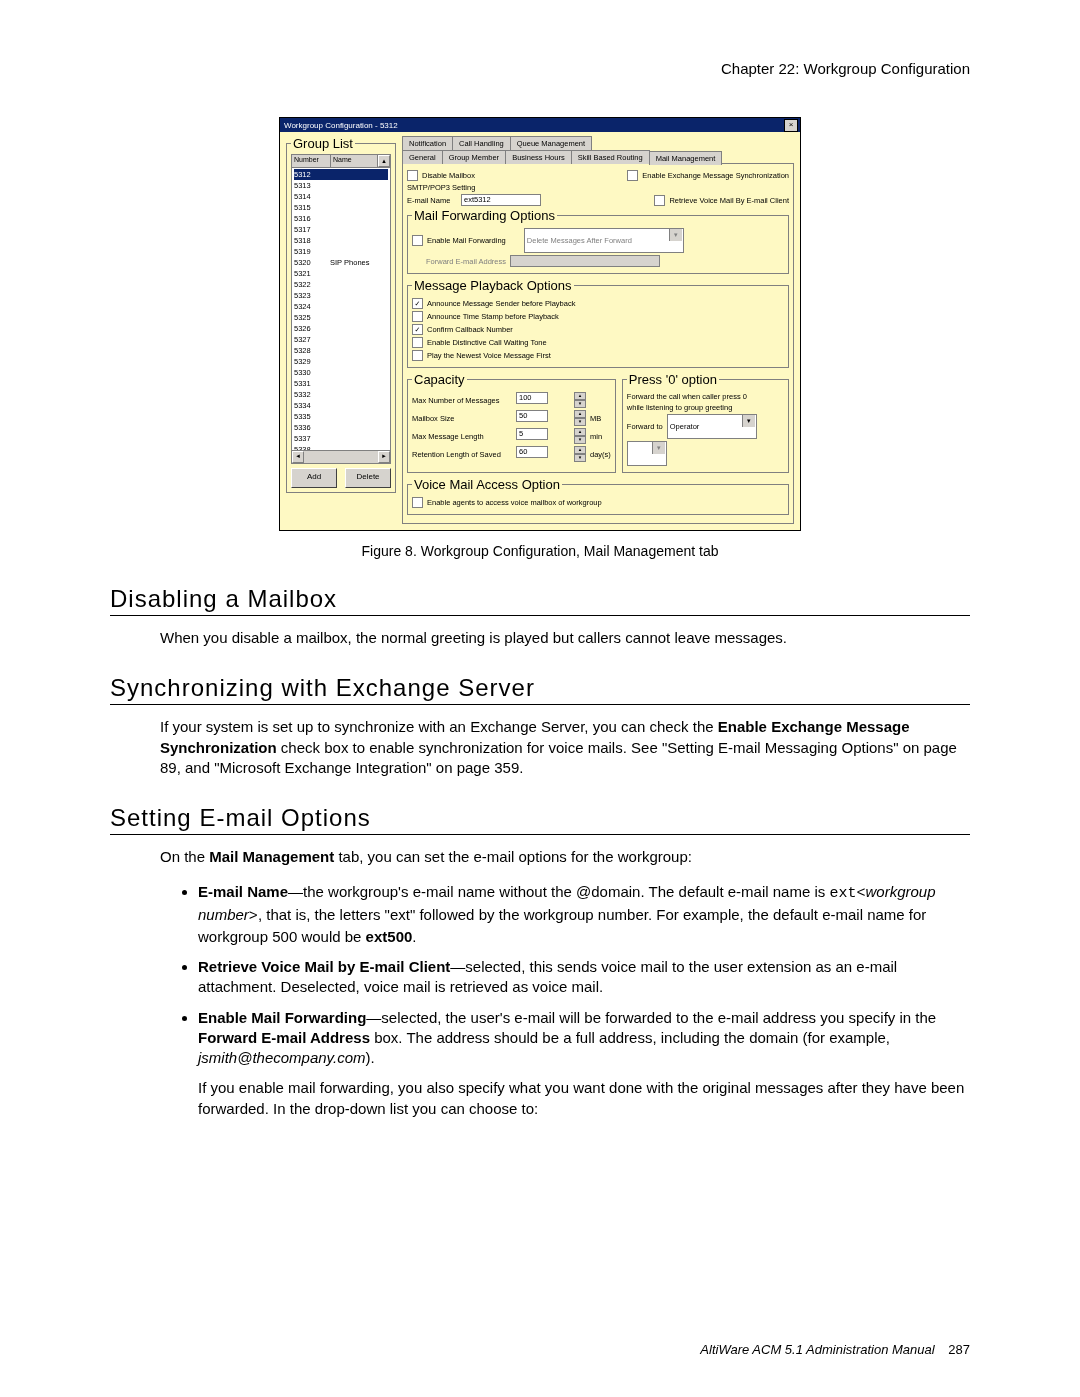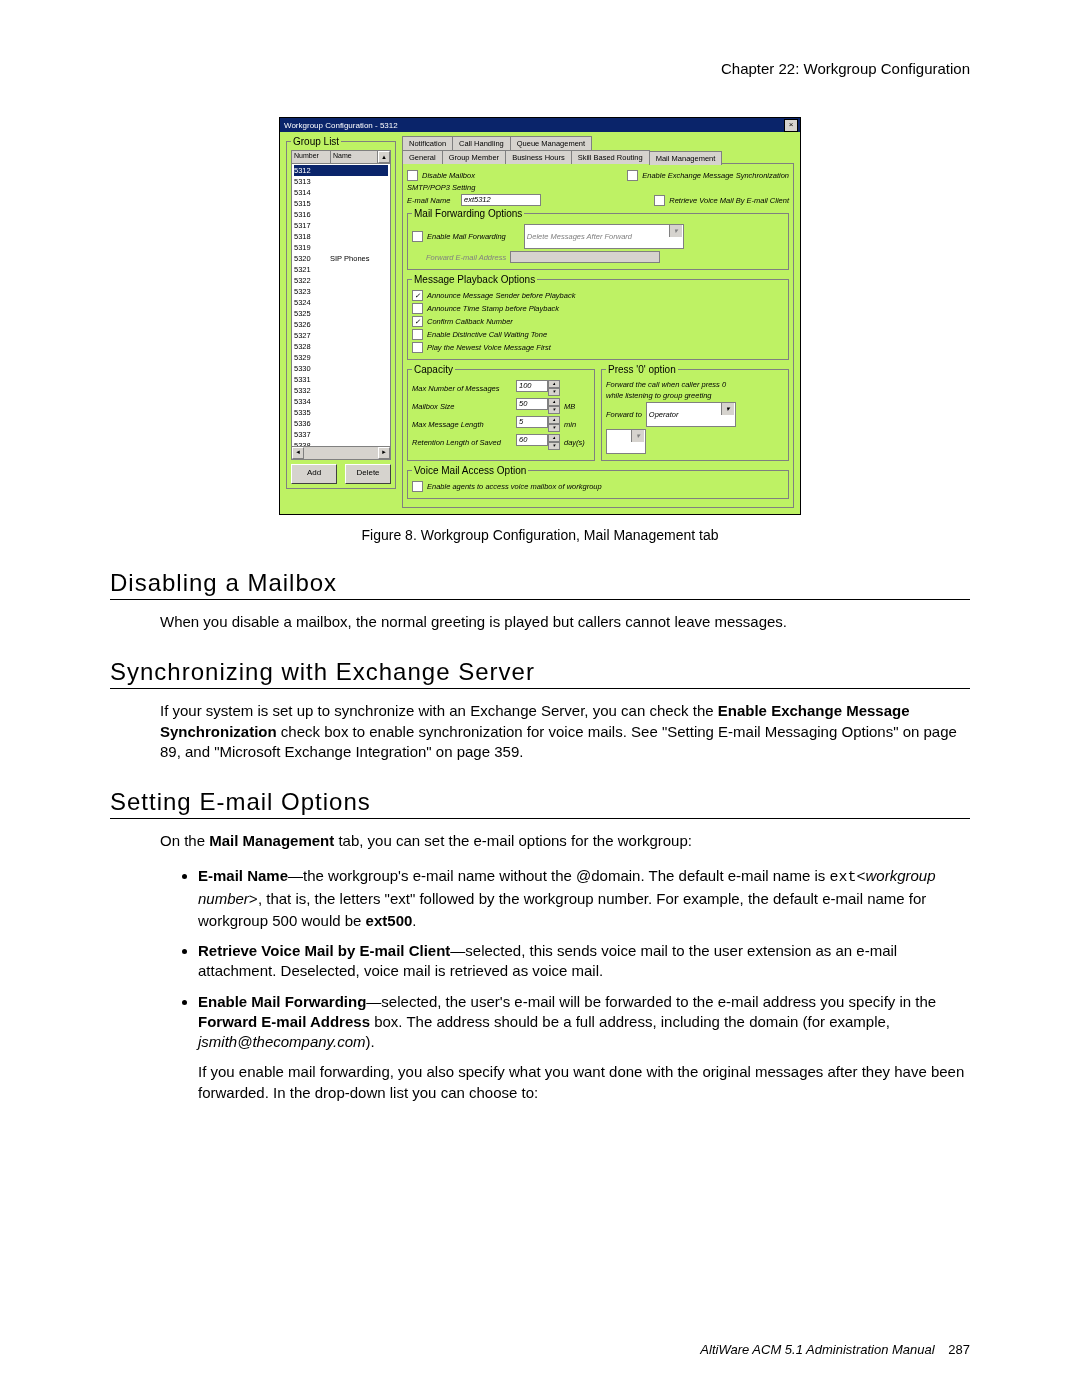--- a/index.html
+++ b/index.html
@@ -20,21 +20,21 @@
   .chapter-header {
     text-align: right;
     font-size: 15px;
     color: #000;
     margin-bottom: 40px;
   }
   
   .win {
     width: 520px;
     margin: 0 auto 12px auto;
-    background: #bef264;
+    background: #fef9c3;
     border: 1px solid #000;
     font-family: "MS Sans Serif", Tahoma, sans-serif;
     font-size: 8px;
     color: #000;
   }
   .titlebar {
     background: #0a246a;
     color: #fff;
     height: 14px;
     display: flex;
@@ -64,21 +64,21 @@
   }
   .right-pane {
     flex: 1;
   }
   fieldset {
     border: 1px solid #808080;
     margin: 0 0 4px 0;
     padding: 3px 4px 4px 4px;
   }
   fieldset > legend {
-    font-size: 10px;
+    font-size: 13px;
     padding: 0 2px;
   }
   .listbox {
     border: 1px solid #808080;
     background: #fff;
     height: 310px;
     overflow: hidden;
     position: relative;
     box-sizing: border-box;
   }
@@ -123,27 +123,27 @@
     font-size:7.5px;
     background:#d6d3ce;
     margin-right: -1px;
   }
   .tab.sel { background:#d6d3ce; font-weight: normal; position:relative; top:1px; }
   .tab-surface {
     border: 1px solid #808080;
     padding: 4px;
     margin-top: -1px;
   }
-  .formline { display:flex; align-items:center; gap:4px; margin: 2px 0; font-size:7.5px;font-style:italic;}
+  .formline { display:flex; align-items:center; gap:4px; margin: 2px 0; font-size:7.5px;}
   .chk { width:9px; height:9px; border:1px solid #808080; background:#fff; display:inline-flex; align-items:center; justify-content:center; font-size:7px;}
   .txt { border:1px solid #808080; background:#fff; height:12px; font-size:7.5px; padding:0 2px; box-sizing:border-box; }
   .txt.dis { background:#d6d3ce; color:#808080;}
   .sel-box { border:1px solid #808080; background:#fff; height:25px; font-size:7.5px; display:flex; align-items:center; padding:0 2px; box-sizing:border-box; position:relative;}
   .sel-box::after { content:"▾"; position:absolute; right:1px; top:0; width:12px; height:12px; background:#d6d3ce; border-left:1px solid #808080; text-align:center; line-height:12px; font-size:7px;}
-  .spin { display:inline-flex; }
+  .spin { display:inline-flex;gap:26px; }
   .spin .txt { width:32px; }
   .spin-btns { display:flex; flex-direction:column; }
   .spin-btns div { width:10px; height:6px; background:#d6d3ce; border:1px solid #808080; font-size:5px; line-height:4px; text-align:center;}
   .gray { color:#808080; }
   .two-col { display:flex; gap:6px; }
   .two-col > fieldset { flex:1; }
   .dlg-row { display:flex; justify-content:space-between; align-items:center; margin-top:6px;}
 
   
   .fig-caption {

